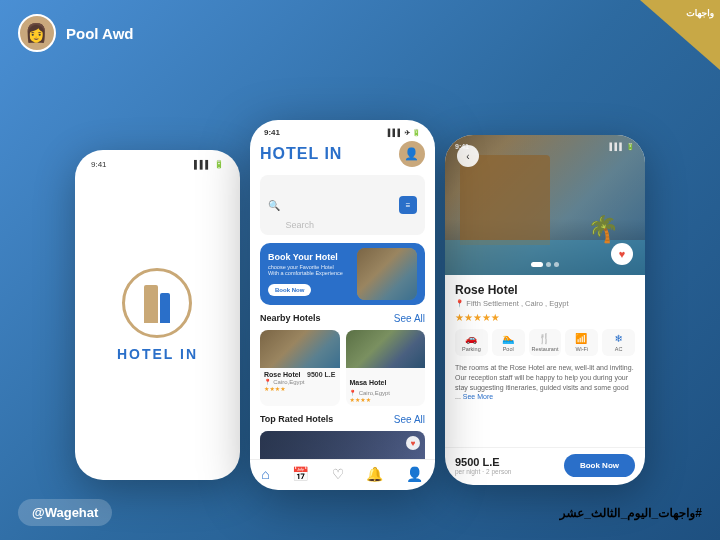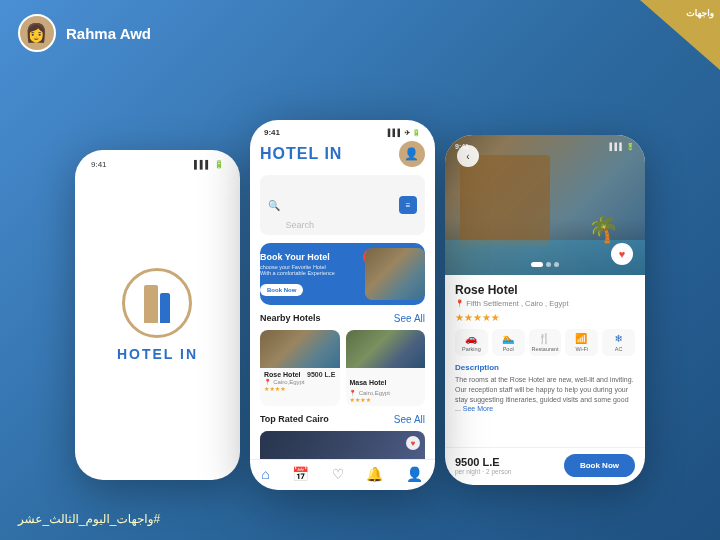--- a/index.html
+++ b/index.html
@@ -95,23 +95,23 @@
     .handle-tag {
       background: rgba(255,255,255,0.2);
       color: white;
       padding: 6px 14px;
       border-radius: 20px;
       font-size: 13px;
       font-weight: 600;
     }
 
     .hashtag-text {
-      color: #fef9c3;
+      color: #000000;
       font-size: 12px;
-      font-weight: 400;
+      font-weight: 700;
       direction: rtl;
     }
 
     
     .phones-container {
       position: absolute;
       top: 60px;
       left: 50px;
       right: 50px;
       bottom: 50px;
@@ -297,21 +297,21 @@
 
     .filter-icon {
       color: white;
       font-size: 8px;
     }
 
     
     .hero-banner {
       background: #2a6fc9;
       border-radius: 10px;
-      padding: 0;
+      padding: 8px;
       margin-bottom: 8px;
       display: flex;
       align-items: center;
       position: relative;
       overflow: hidden;
       height: 62px;
     }
 
     .hero-text {
       flex: 1;
@@ -693,21 +693,21 @@
 
 <div class="corner-badge">
   <span class="corner-badge-text">واجهات</span>
 </div>
 
 <div class="top-bar">
   <div class="user-info">
     <div class="avatar">
       <span>👩</span>
     </div>
-    <span class="user-name">Rahma Awd</span>
+    <span class="user-name">Pool Awd</span>
   </div>
 </div>
 
 <div class="phones-container">
 
   <div class="phone-left">
     <div class="status-bar">
       <span>9:41</span>
       <div class="status-icons">
         <span>▌▌▌</span>
@@ -794,21 +794,21 @@
             <div class="hotel-card-location">
               <span>📍</span>
               <span>Cairo,Egypt</span>
             </div>
             <div class="hotel-card-stars">★★★★</div>
           </div>
         </div>
       </div>
 
       <div class="section-header">
-        <span class="section-title">Top Rated Cairo</span>
+        <span class="section-title">Top Rated Hotels</span>
         <span class="see-all">See All</span>
       </div>
 
       <div class="top-rated-card">
         <div class="top-rated-overlay"></div>
         <div class="heart-icon-sm">♥</div>
       </div>
     </div>
 
     <div class="bottom-nav">
@@ -865,33 +865,33 @@
         <div class="amenity-item">
           <span class="amenity-icon">📶</span>
           <span class="amenity-label">Wi-Fi</span>
         </div>
         <div class="amenity-item">
           <span class="amenity-icon">❄</span>
           <span class="amenity-label">AC</span>
         </div>
       </div>
 
-      <div class="description-title">Description</div>
       <div class="description-text">
         The rooms at the Rose Hotel are new, well-lit and inviting. Our reception staff will be happy to help you during your stay suggesting itineraries, guided visits and some good ...
         <span class="see-more">See More</span>
       </div>
     </div>
 
     <div class="detail-footer">
       <div class="price-area">
         <span class="price-value">9500 L.E</span>
         <span class="price-per">per night · 2 person</span>
       </div>
       <div class="book-btn">Book Now</div>
     </div>
   </div>
 
 </div>
 
 <div class="bottom-bar">
+  <div class="handle-tag">@Wagehat</div>
   <span class="hashtag-text">#واجهات_اليوم_الثالث_عشر</span>
 </div>
 
 </body></html>

